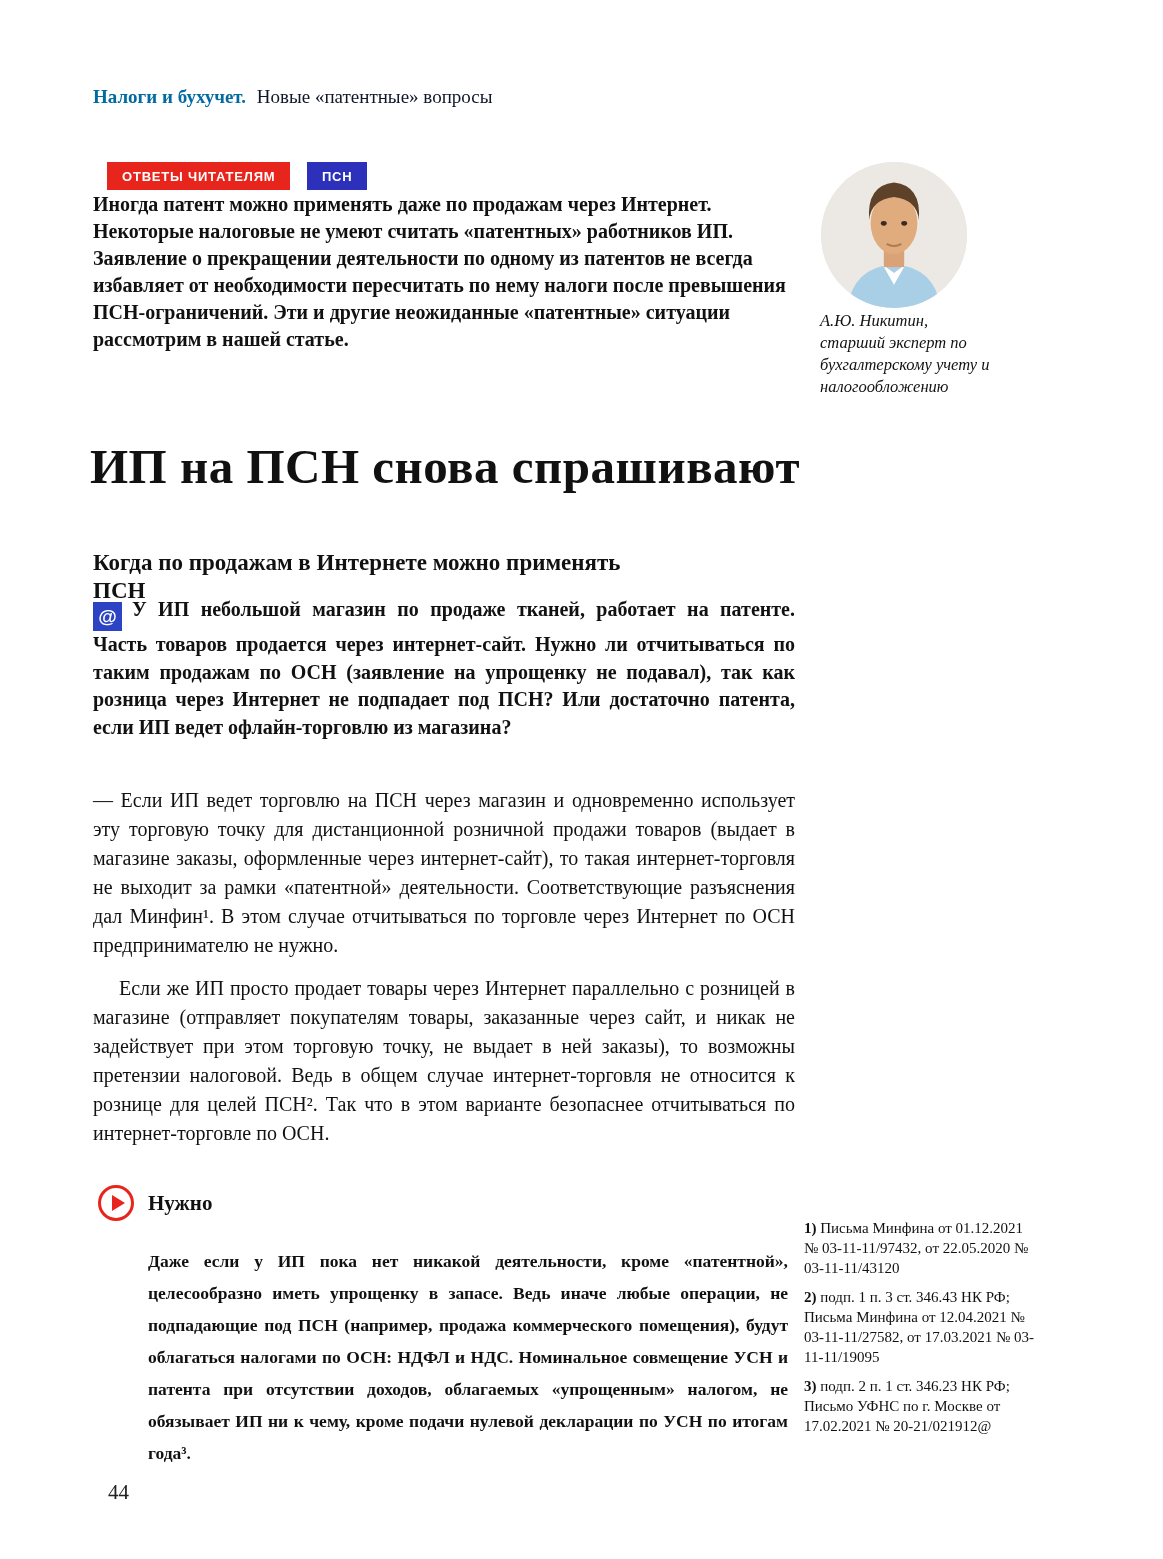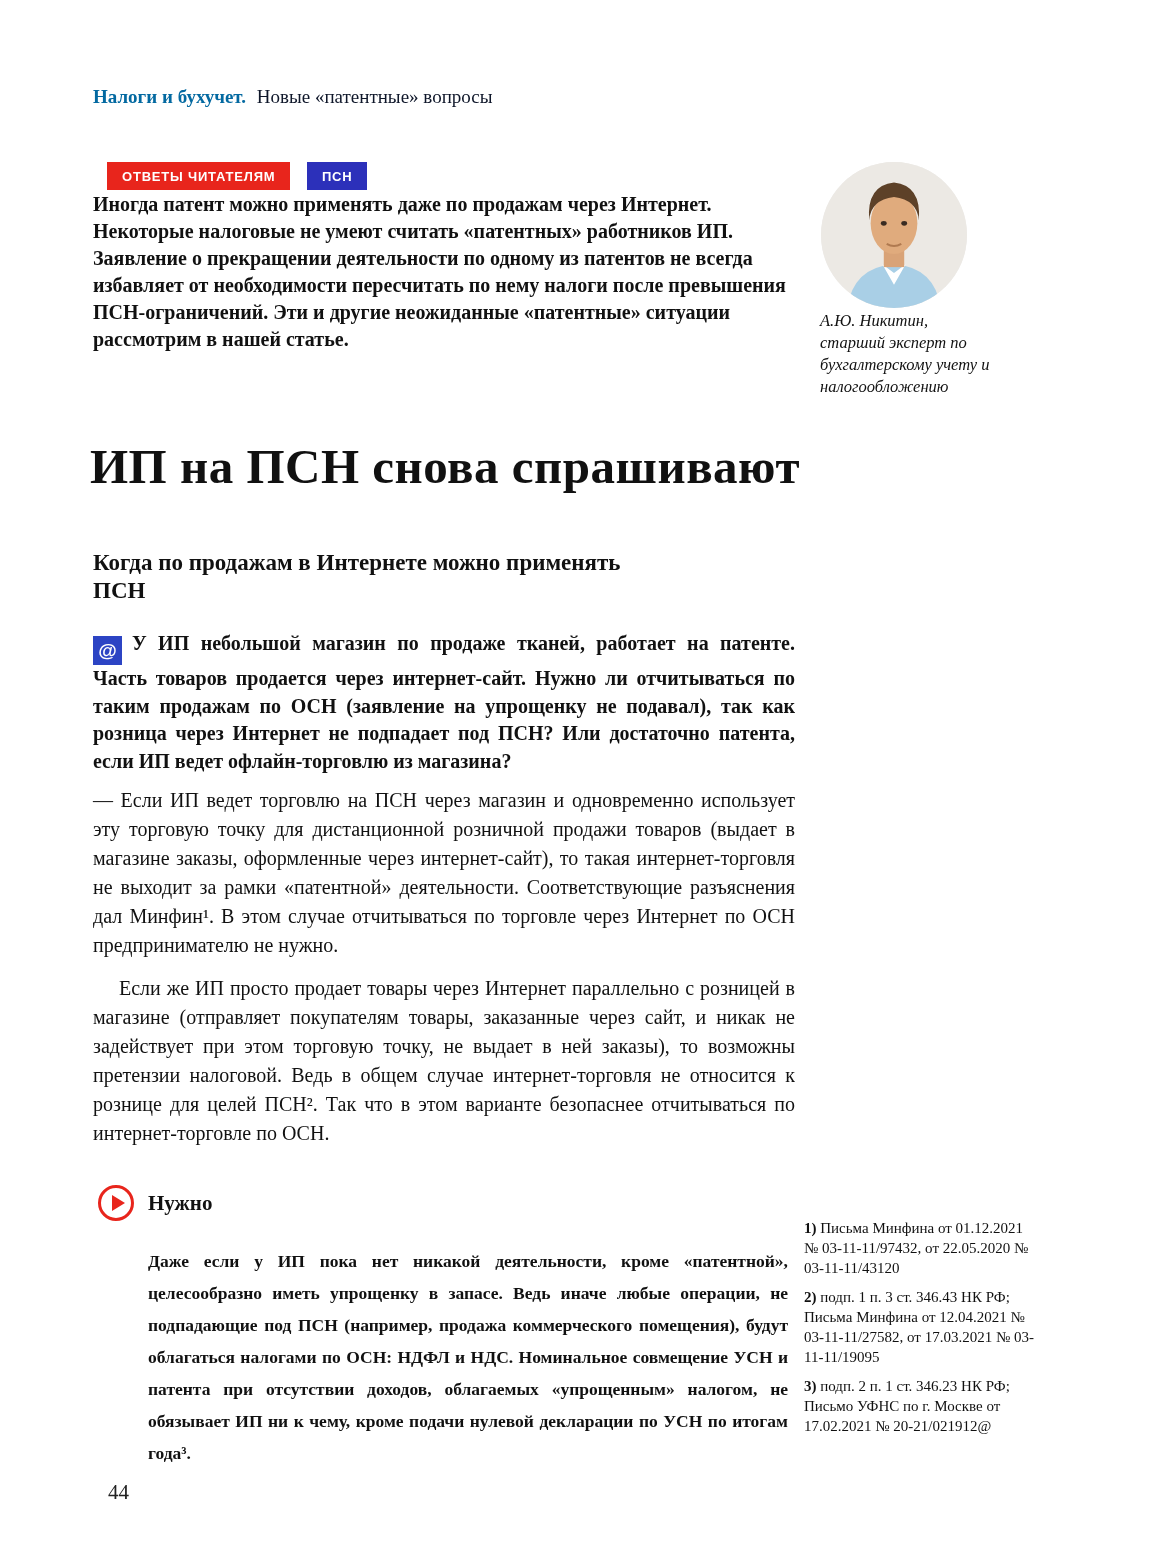--- a/index.html
+++ b/index.html
@@ -50,21 +50,21 @@
   }
 
   
   .section-heading {
     position: absolute; left: 93px; top: 549px; width: 540px;
     font-size: 23px; font-weight: bold; line-height: 28px;
   }
 
   
   .question {
-    position: absolute; left: 93px; top: 630px; width: 702px;
+    position: absolute; left: 93px; top: 596px; width: 702px;
     font-size: 20px; font-weight: bold; line-height: 27.5px; text-align: justify;
   }
   .at-icon {
     display: inline-block; width: 29px; height: 29px; background: #2c44c4;
     color: #ffffff; font-family: "Liberation Sans", sans-serif;
     font-size: 19px; font-weight: bold; text-align: center; line-height: 29px;
     vertical-align: -7px; margin-right: 10px;
   }
 
   

